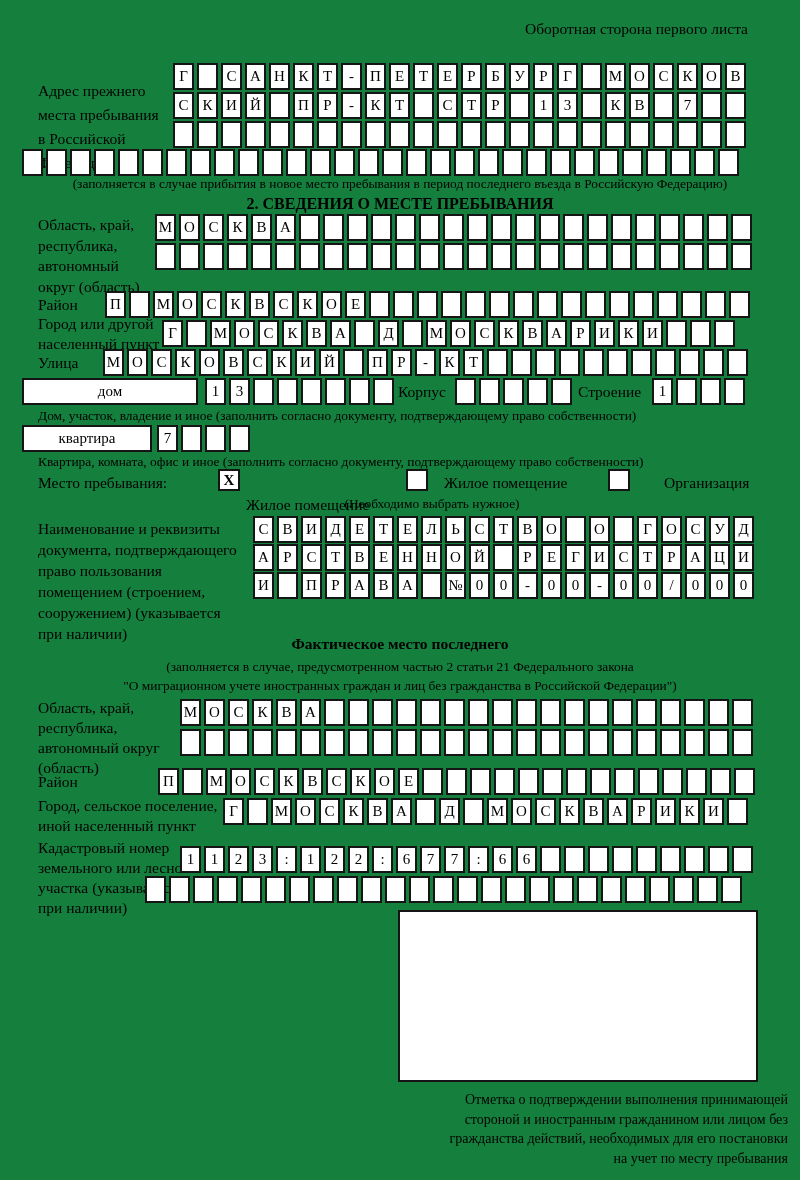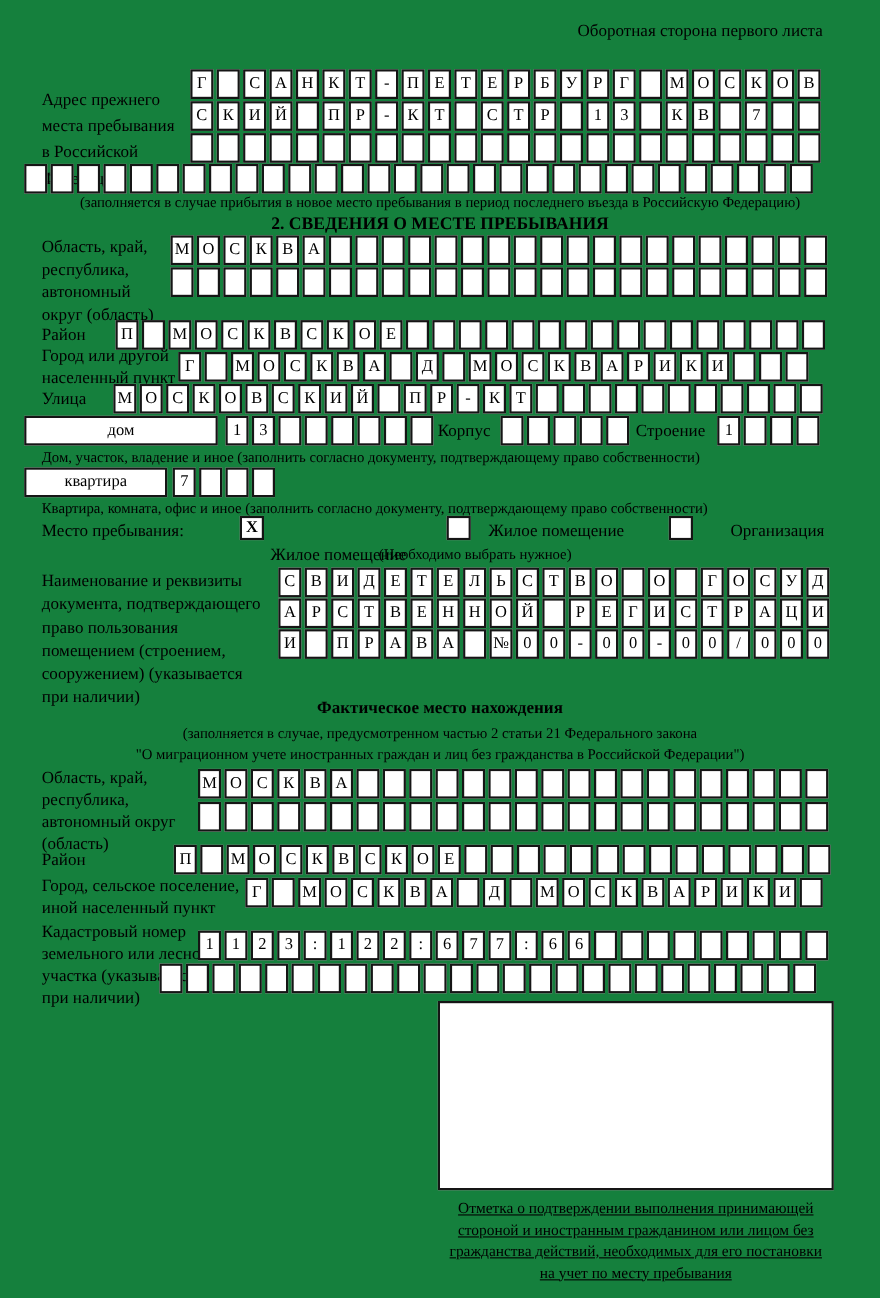--- a/index.html
+++ b/index.html
@@ -19,21 +19,21 @@
   }
   .wbox{
     position:absolute;height:27px;border:2px solid #151515;box-sizing:border-box;
     text-align:center;font-size:15px;line-height:23px;background:#fff;
   }
   .chk{
     position:absolute;width:22px;height:22px;border:2px solid #151515;box-sizing:border-box;
     text-align:center;font-size:15px;line-height:18px;font-weight:bold;background:#fff;
   }
   .stamp{position:absolute;border:2px solid #151515;box-sizing:border-box;background:#fff;}
-  .stamp-cap{position:absolute;font-size:14px;line-height:19.5px;text-align:center;text-decoration:underline;}
+  .stamp-cap{position:absolute;font-size:14px;line-height:19.5px;text-align:right;}
 </style>
 </head>
 <body>
 
 <div class="page">
 
   <div class="note-right" style="top:20px;right:52px;">Оборотная сторона первого листа</div>
 
   <div class="lbl" style="left:38px;top:63px;line-height:24px;margin-top:16px;">
       <div>Адрес прежнего</div>
@@ -426,21 +426,21 @@
       <span class="cell">0</span>
       <span class="cell">-</span>
       <span class="cell">0</span>
       <span class="cell">0</span>
       <span class="cell">/</span>
       <span class="cell">0</span>
       <span class="cell">0</span>
       <span class="cell">0</span>
     </div>
 
-  <div class="title center" style="top:635px;position:absolute;font-size:15.5px;">Фактическое место нахождения</div>
+  <div class="title center" style="top:635px;position:absolute;font-size:15.5px;">Фактическое место последнего</div>
   <div class="cap center" style="top:659px;">(заполняется в случае, предусмотренном частью 2 статьи 21 Федерального закона</div>
   <div class="cap center" style="top:678px;">"О миграционном учете иностранных граждан и лиц без гражданства в Российской Федерации")</div>
 
   <div class="lbl" style="left:38px;top:698px;line-height:20px;">
       <div>Область, край,</div>
       <div>республика,</div>
       <div>автономный округ</div>
       <div>(область)</div>
     </div>
   <div class="cells" style="left:180px;top:699px;">

